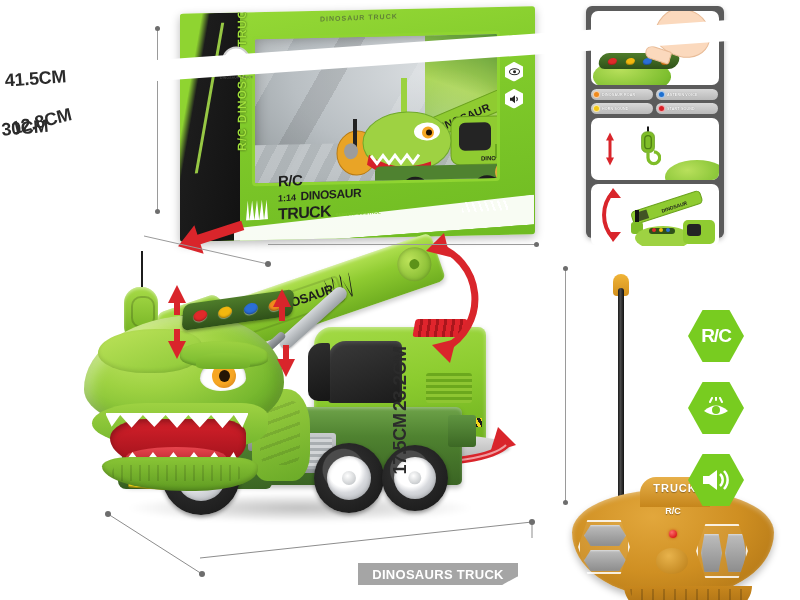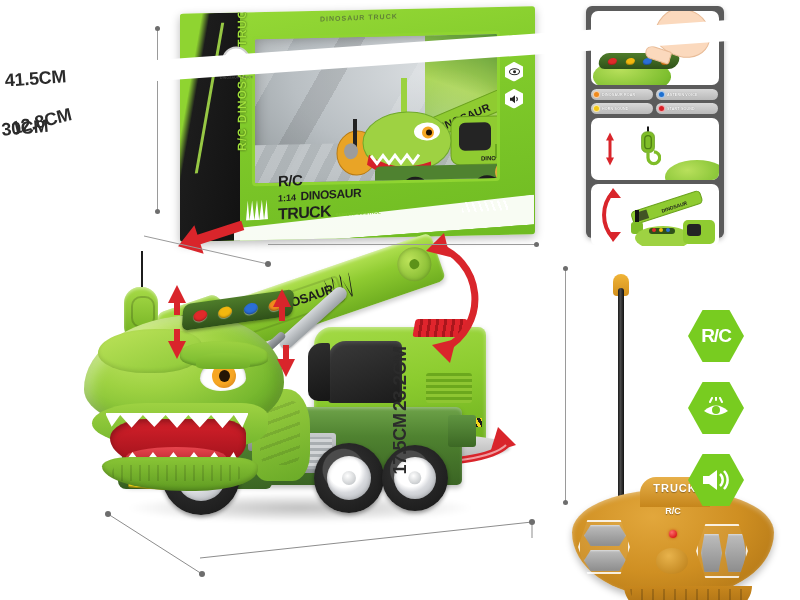--- a/index.html
+++ b/index.html
@@ -968,14 +968,17 @@
   </svg>
   <div class="dimlabel" id="lbl-30">30CM</div>
 
   <svg class="abs" style="left:92px;top:508px;width:130px;height:80px" viewBox="0 0 130 80">
     <line x1="16" y1="6" x2="110" y2="66" stroke="#8d8d8d" stroke-width="1"></line>
     <circle cx="16" cy="6" r="3" fill="#6d6d6d"></circle>
     <circle cx="110" cy="66" r="3" fill="#6d6d6d"></circle>
   </svg>
   <div class="dimlabel" id="lbl-105">10.5CM</div>
 
+  <div class="bottom-tag">
+    <span>DINOSAURS TRUCK</span>
+  </div>
 
 </div>
 
 </body></html>

